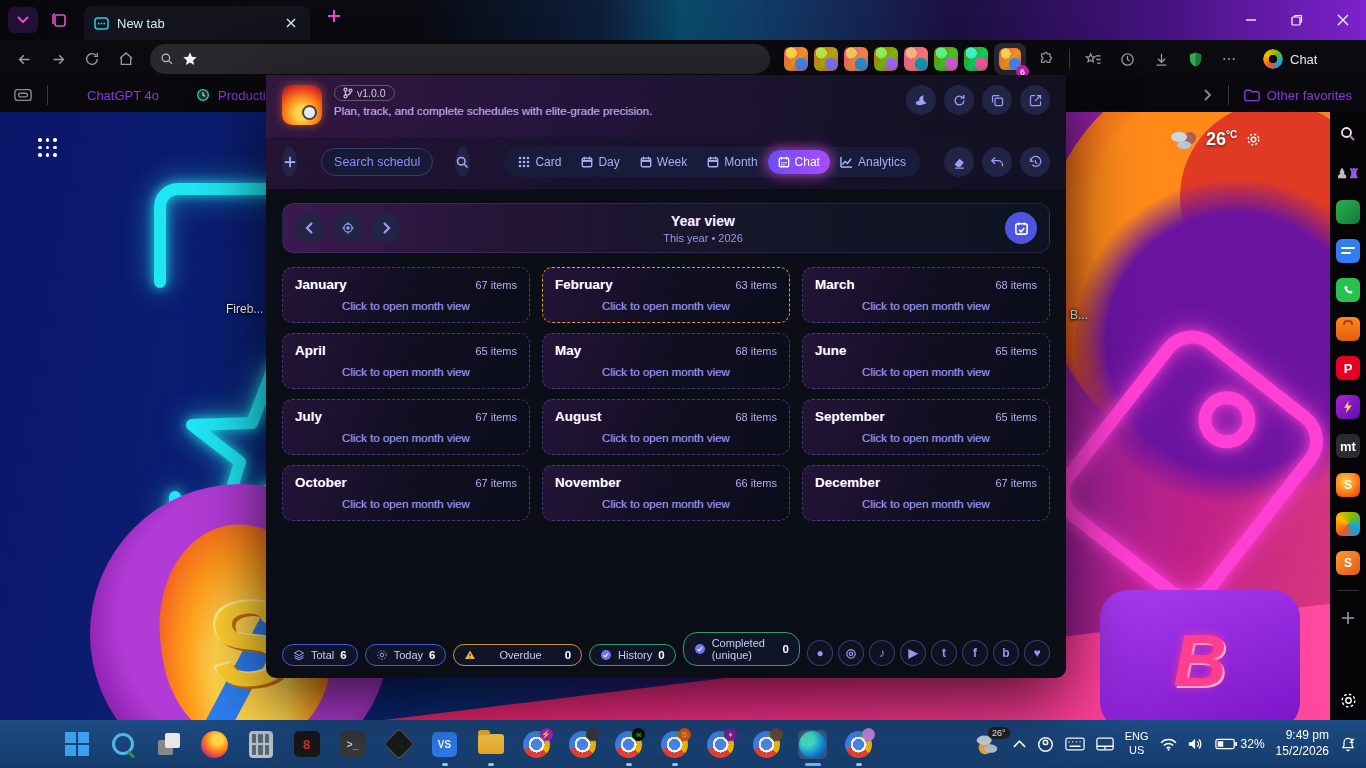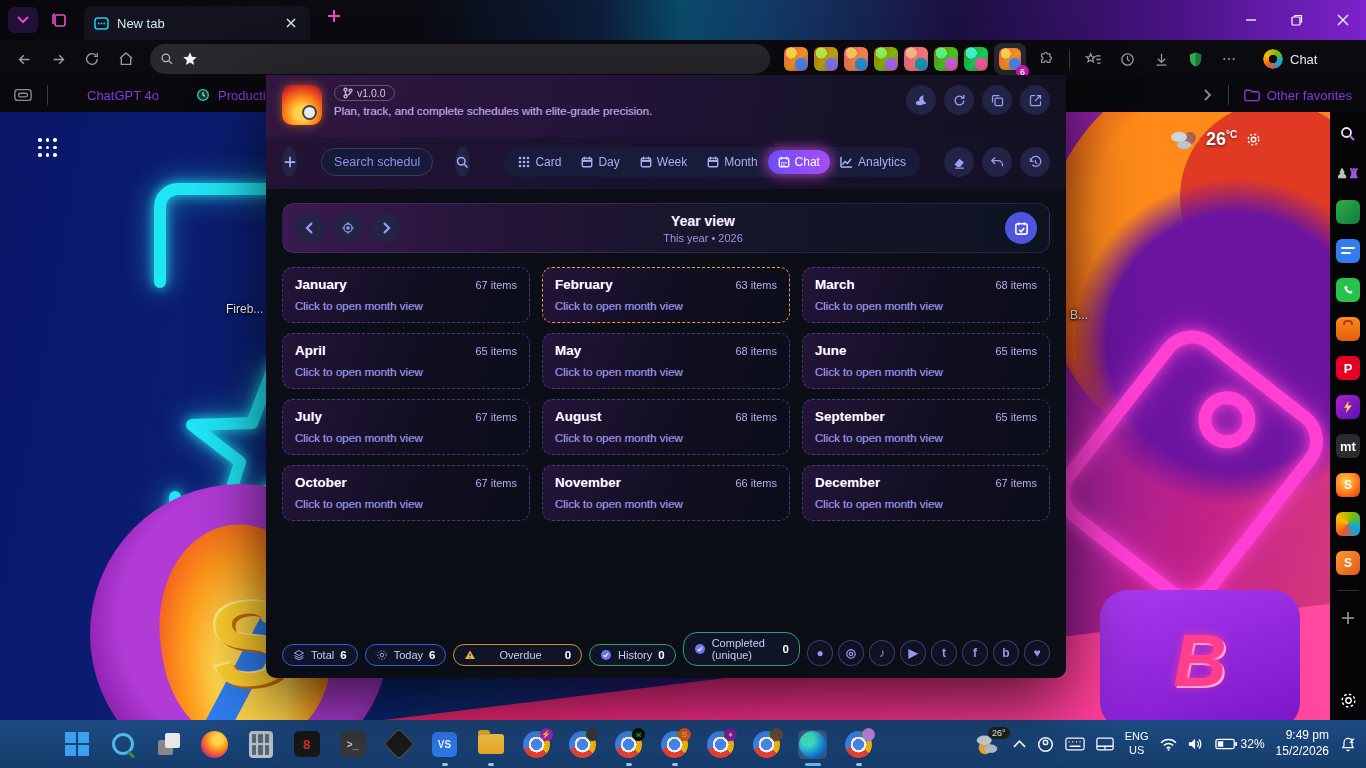--- a/index.html
+++ b/index.html
@@ -144,21 +144,21 @@
     background:linear-gradient(90deg,#3a1a50 0%,#241536 30%,#131628 65%,#0e1322 100%); padding:8px 12px; }
   .yh-nav { display:flex; gap:8px; }
   .yh-center { flex:1; text-align:center; }
   .yh-title { font-size:14px; font-weight:bold; color:#f2eeff; }
   .yh-sub { font-size:11px; color:#9d96e8; margin-top:3px; }
   .yh-cal { width:32px; height:32px; border-radius:50%; background:#4d55e0; color:#fff;
     display:flex; align-items:center; justify-content:center; }
 
   .mgrid { display:grid; grid-template-columns:repeat(3,1fr); gap:10px 12px; margin-top:14px; }
   .mcard { border:1.5px dashed rgba(128,98,205,.5); border-radius:10px; padding:9px 12px 10px;
-    background:linear-gradient(115deg,rgba(62,28,92,.5),rgba(26,18,48,.38) 55%,rgba(12,16,34,.3)); }
+    background:linear-gradient(115deg,rgba(62,28,92,.5),rgba(26,18,48,.38) 55%,rgba(12,16,34,.3));text-align:center; }
   .mcard.current { border-color:#e89a3c; }
   .mtop { display:flex; align-items:baseline; justify-content:space-between; }
   .mname { font-size:13.5px; font-weight:bold; color:#ffffff; }
   .mitems { font-size:11px; color:#b6aef2; }
   .mhint { font-size:11.5px; color:#8d90f0; margin-top:8px; }
 
   .pfoot { display:flex; align-items:flex-end; padding:10px 16px 12px; gap:7px; }
   .stat { display:flex; align-items:center; gap:6px; border-radius:14px; padding:4px 10px;
     background:rgba(18,22,42,.85); font-size:11px; color:#c9cdf5; border:1px solid #3a5bd9; }
   .stat b { color:#fff; font-size:11.5px; }

